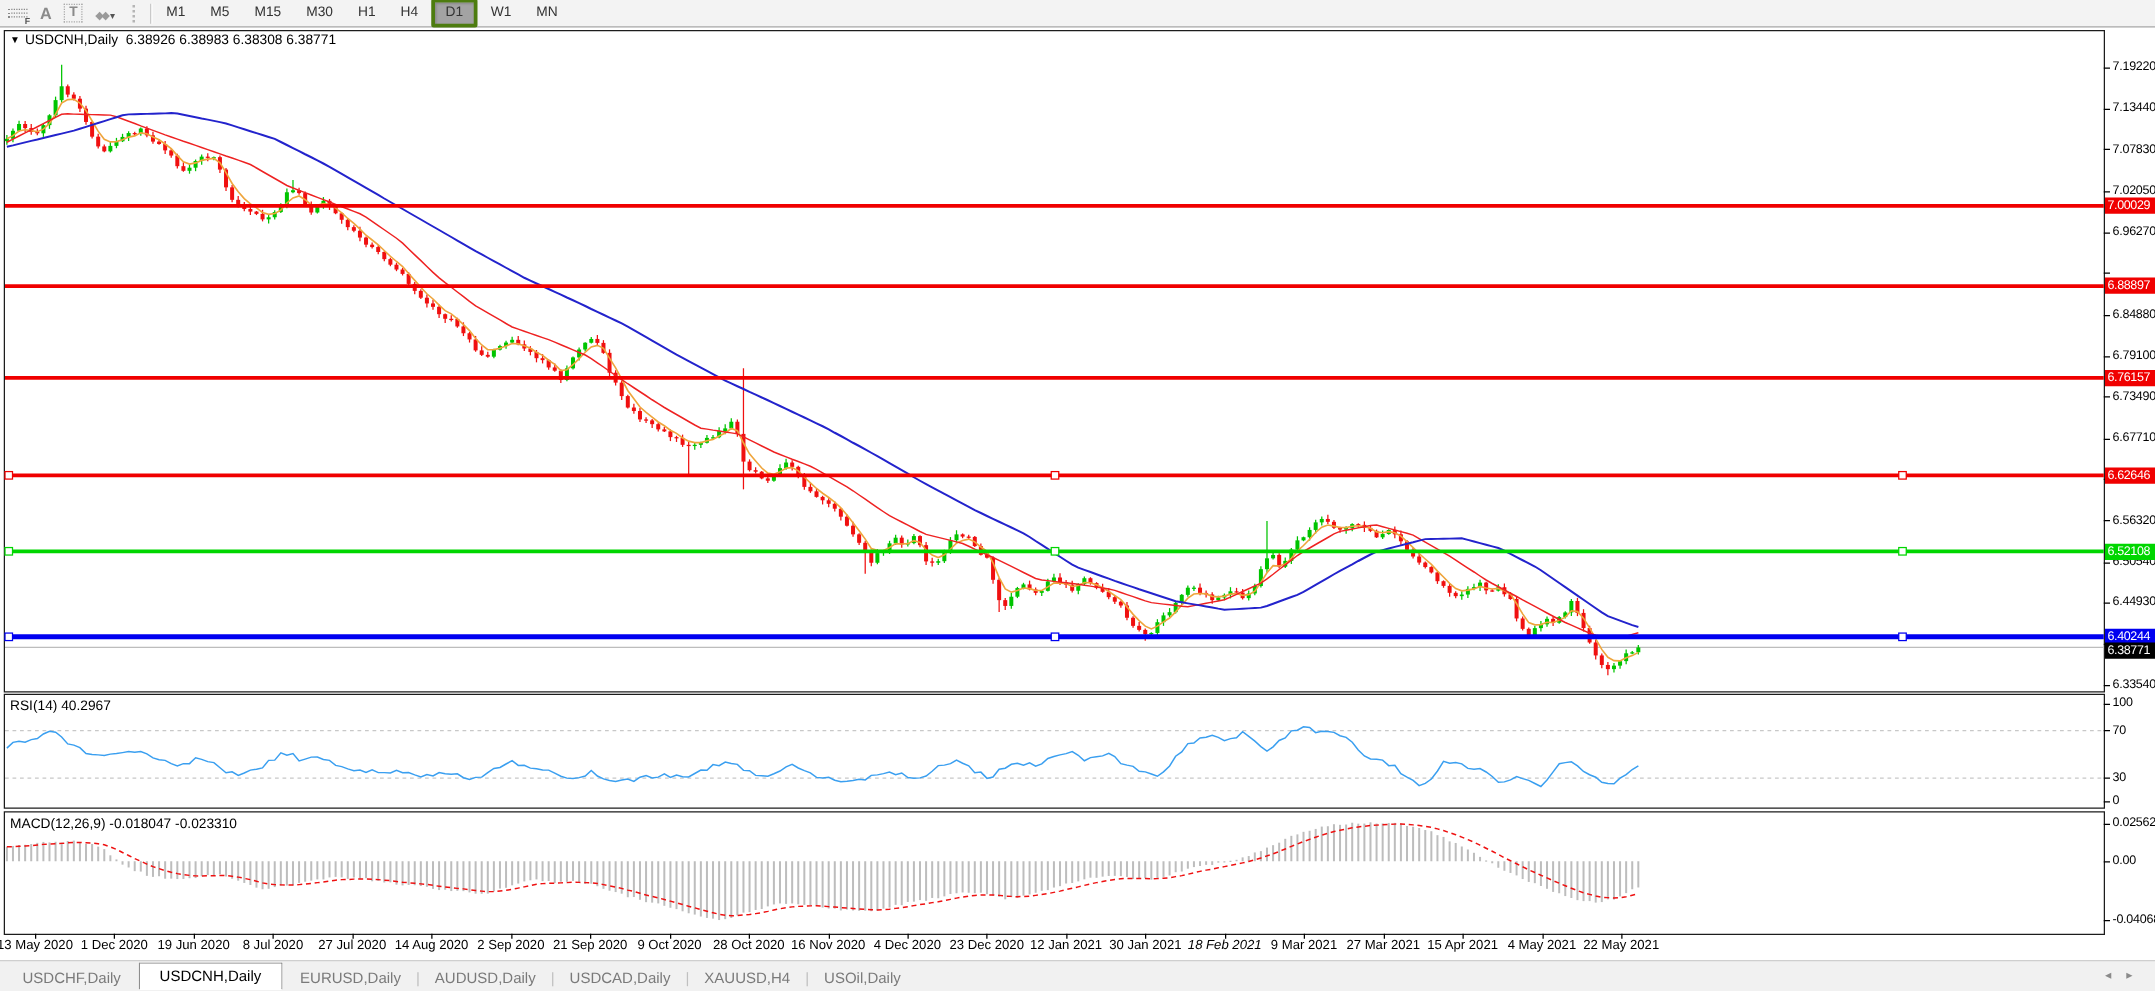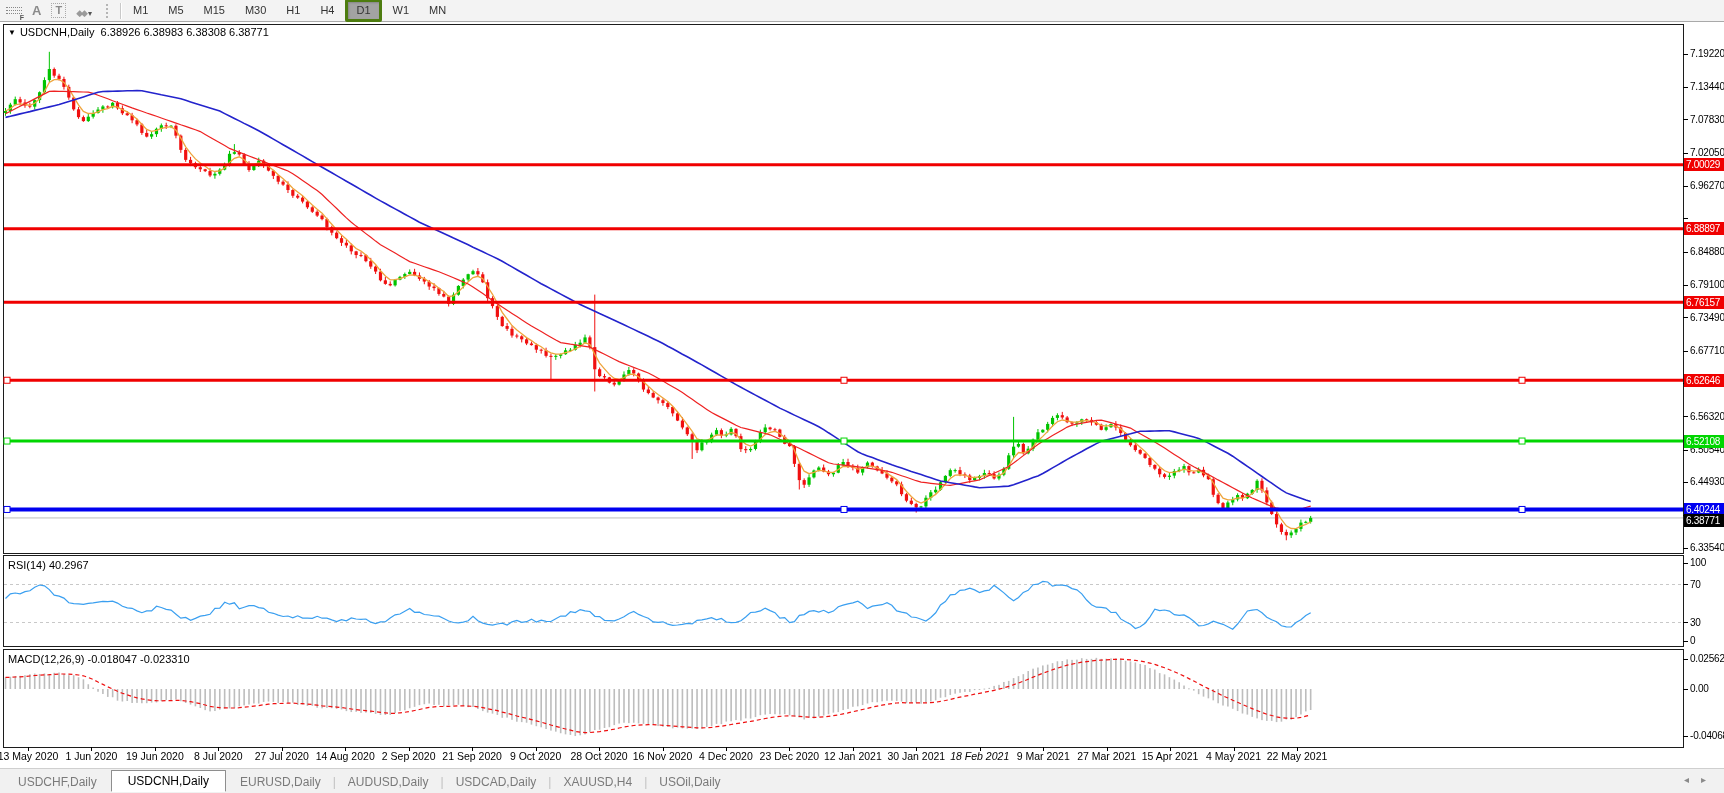--- a/index.html
+++ b/index.html
@@ -970,21 +970,21 @@
         <div class="lvl-tag" style="top: 295.845px; background: rgb(240, 0, 0);">6.76157</div>
         <div class="lvl-tag" style="top: 373.763px; background: rgb(240, 0, 0);">6.62646</div>
         <div class="lvl-tag" style="top: 434.536px; background: rgb(0, 214, 0);">6.52108</div>
         <div class="lvl-tag" style="top: 502.956px; background: rgb(0, 0, 240);">6.40244</div>
         <div class="lvl-tag" style="top: 513.95px; background: rgb(0, 0, 0);">6.38771</div>
       </div>
     <div id="date-layer">
         <div class="date-tick" style="left: 28px;"></div>
         <div class="date-label" style="left: 28px;">13 May 2020</div>
         <div class="date-tick" style="left: 91.45px;"></div>
-        <div class="date-label" style="left: 91.45px;">1 Jun 2020</div>
+        <div class="date-label" style="left: 91.45px;">1 Dec 2020</div>
         <div class="date-tick" style="left: 154.9px;"></div>
         <div class="date-label" style="left: 154.9px;">19 Jun 2020</div>
         <div class="date-tick" style="left: 218.35px;"></div>
         <div class="date-label" style="left: 218.35px;">8 Jul 2020</div>
         <div class="date-tick" style="left: 281.8px;"></div>
         <div class="date-label" style="left: 281.8px;">27 Jul 2020</div>
         <div class="date-tick" style="left: 345.25px;"></div>
         <div class="date-label" style="left: 345.25px;">14 Aug 2020</div>
         <div class="date-tick" style="left: 408.7px;"></div>
         <div class="date-label" style="left: 408.7px;">2 Sep 2020</div>

